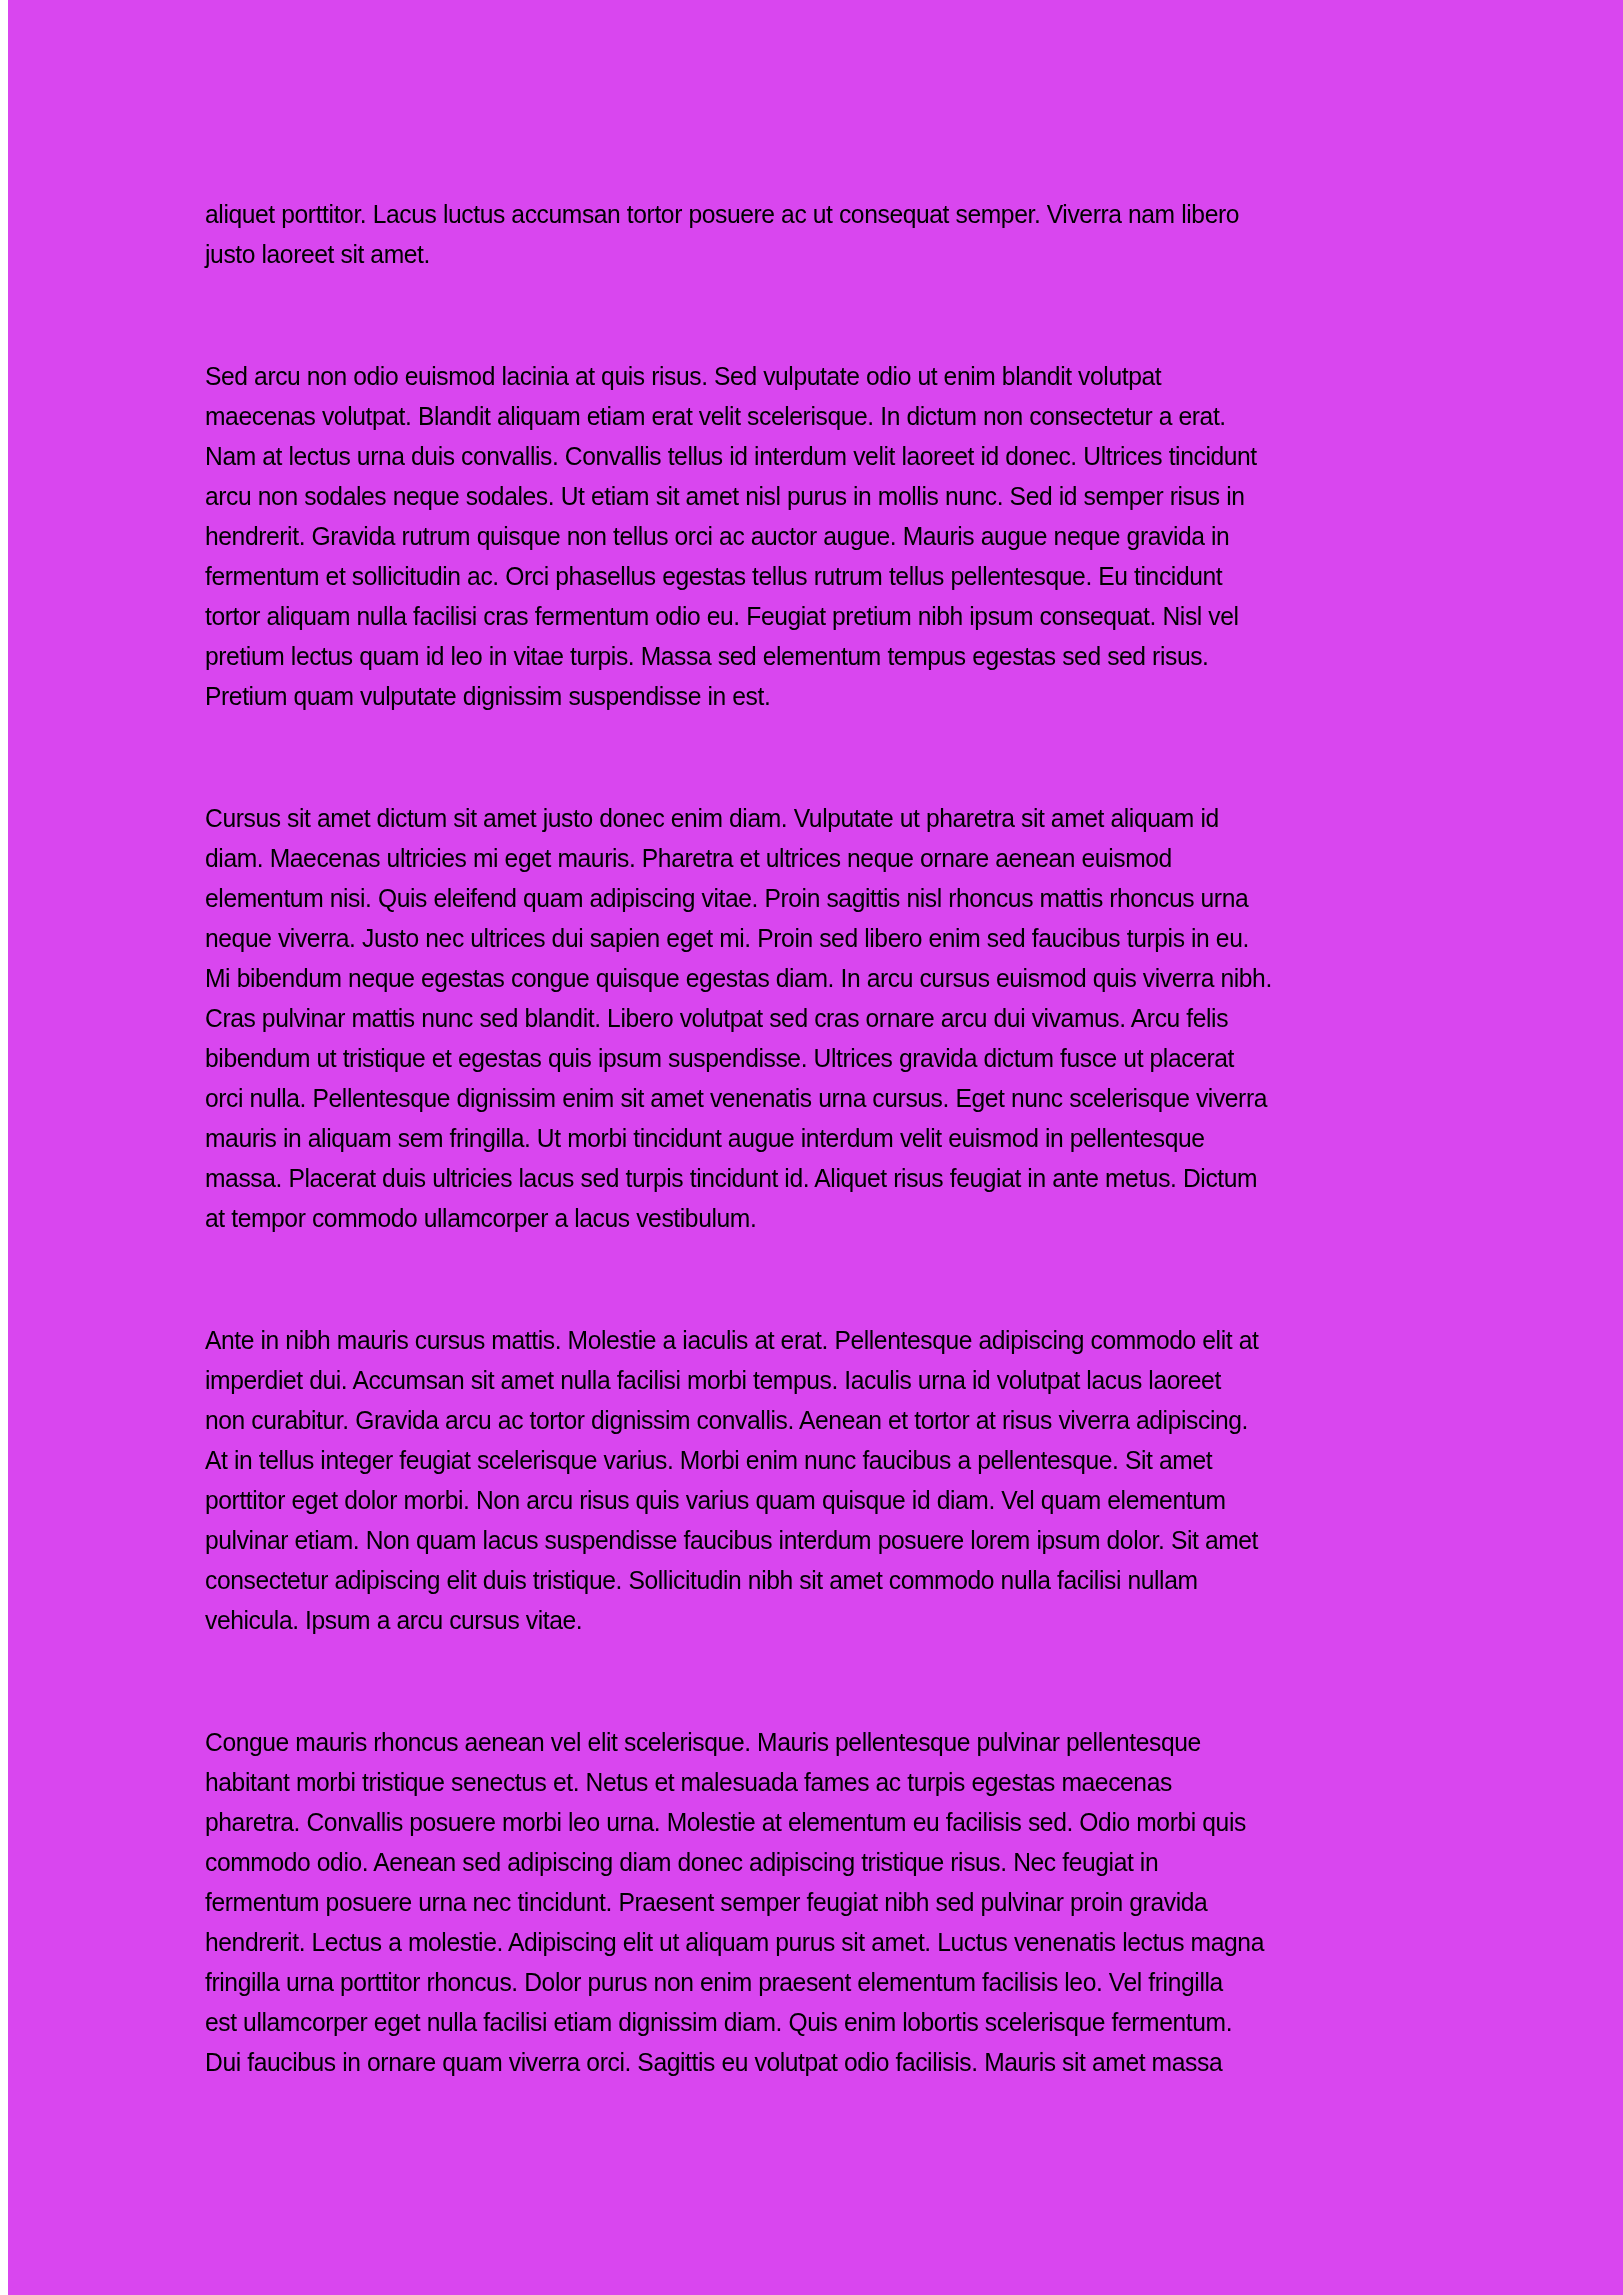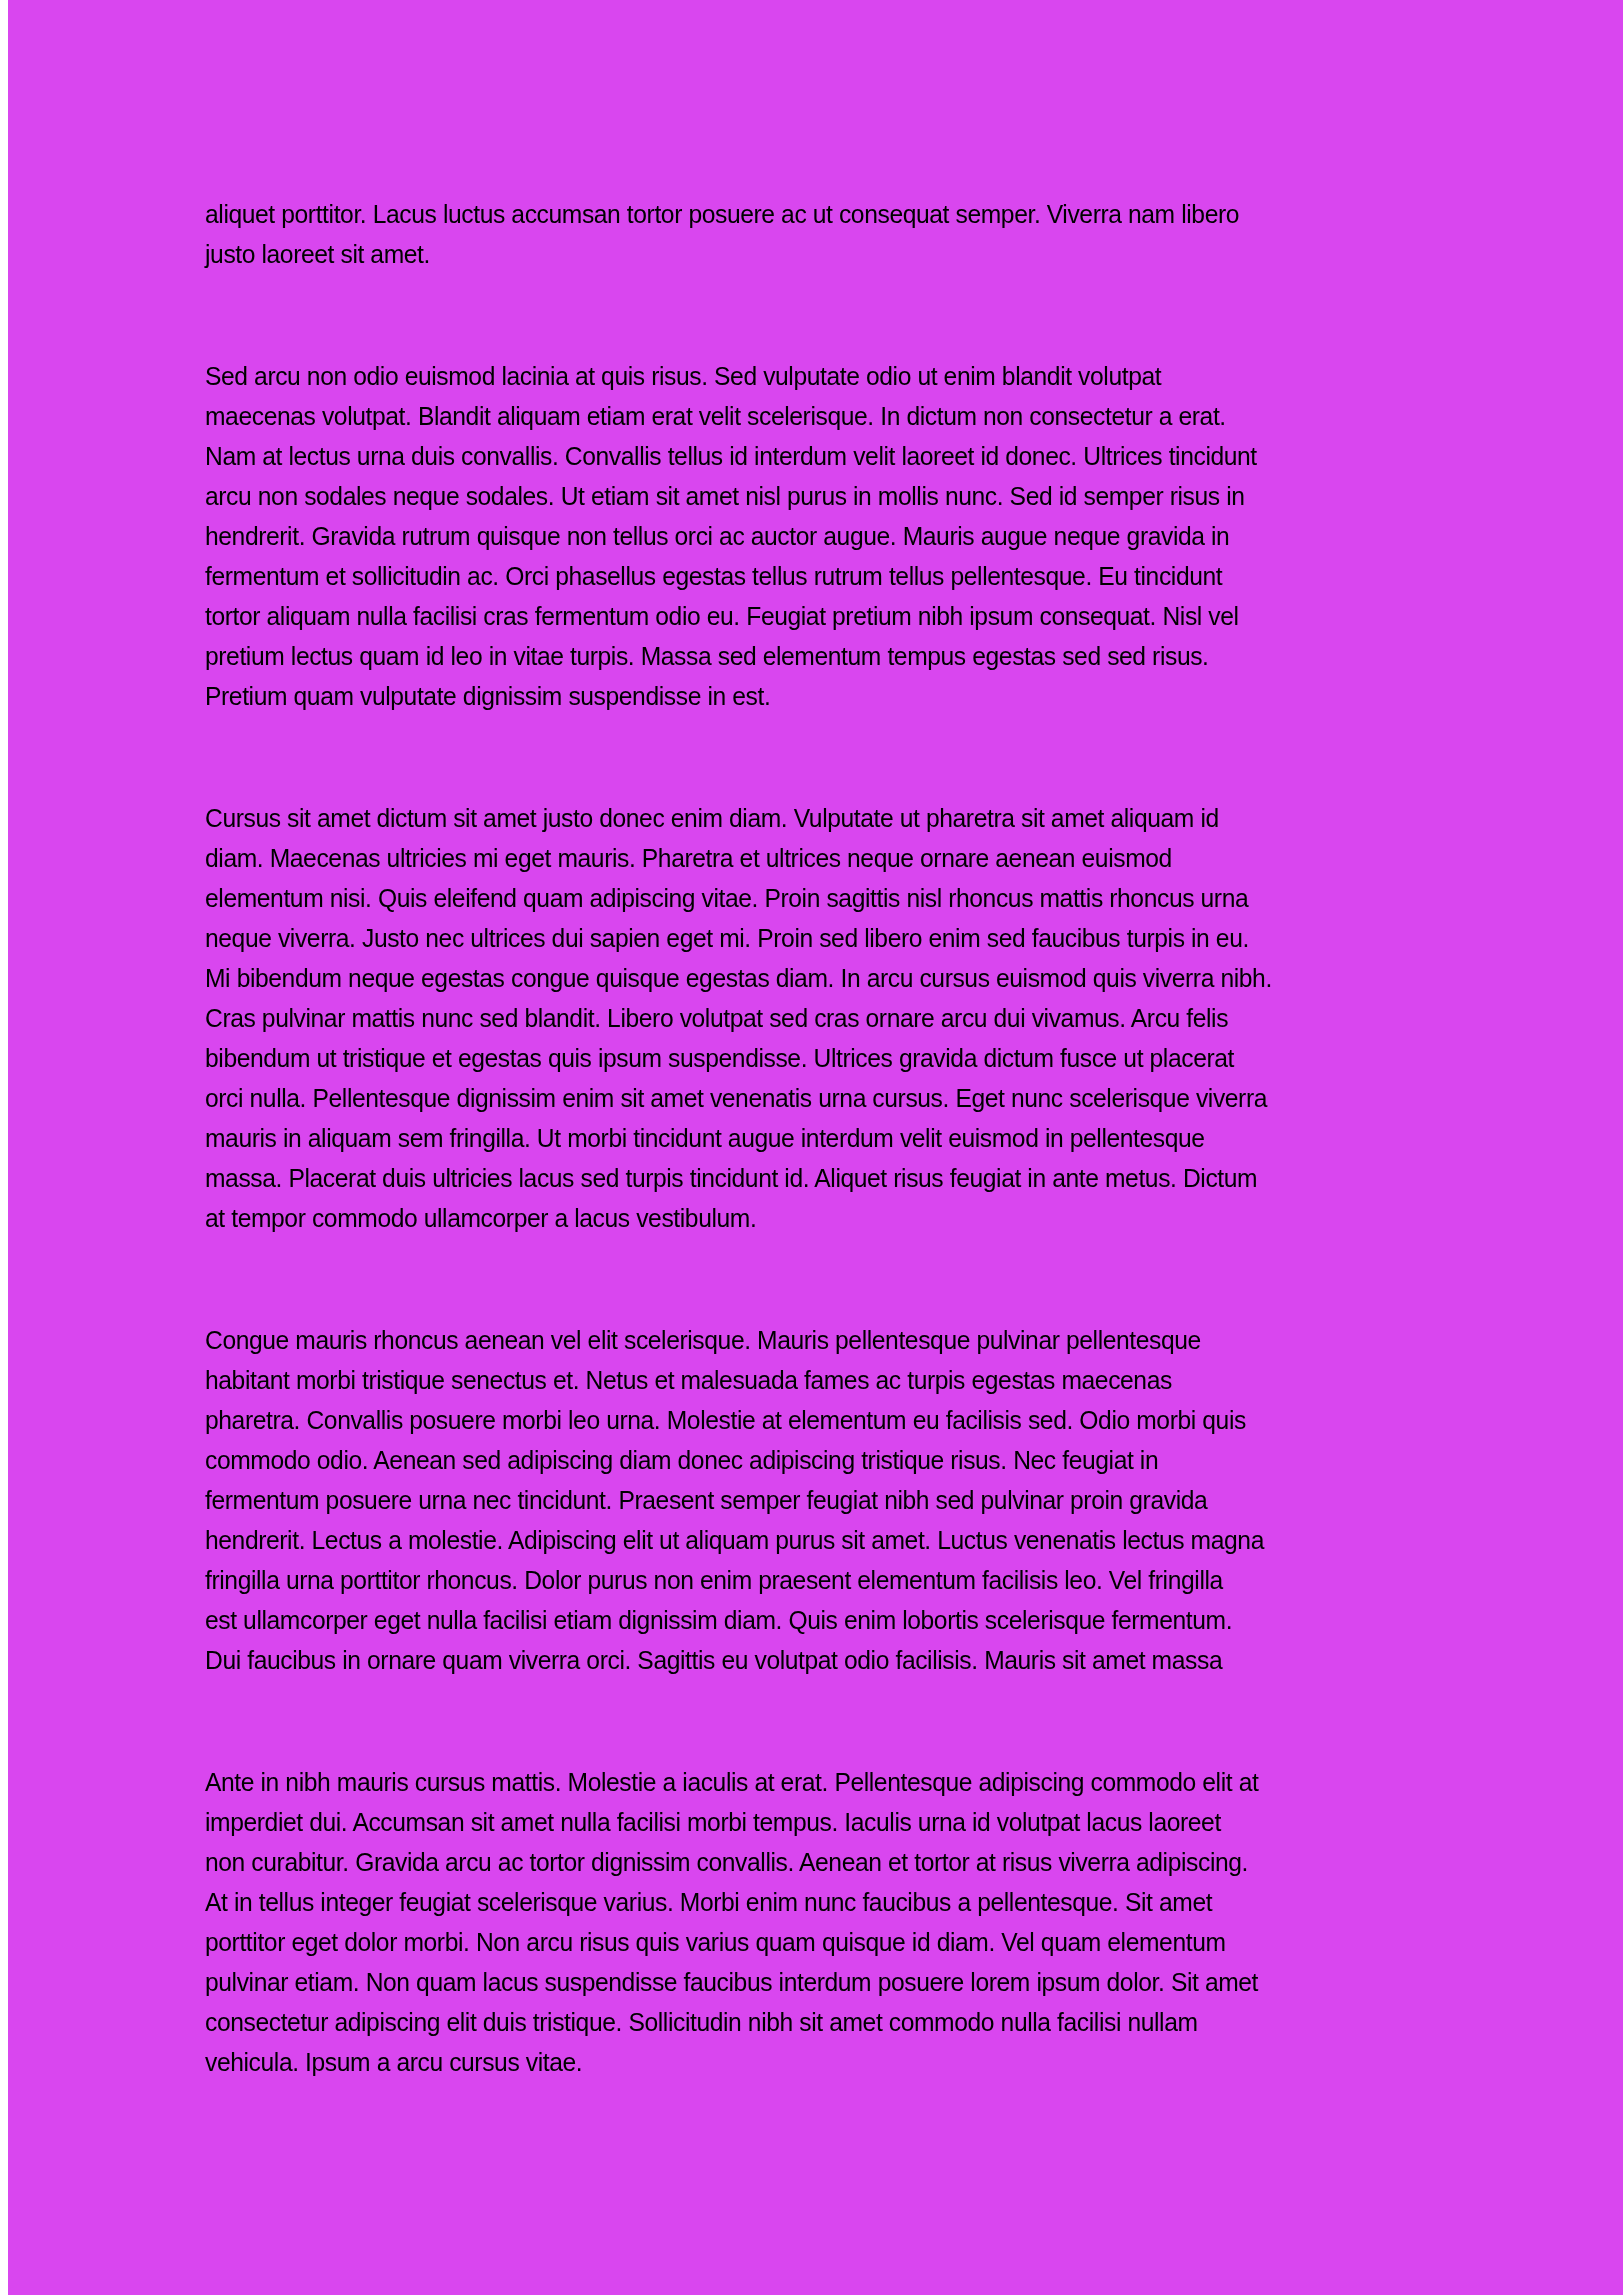--- a/index.html
+++ b/index.html
@@ -54,37 +54,37 @@
       <span class="line">Mi bibendum neque egestas congue quisque egestas diam. In arcu cursus euismod quis viverra nibh.</span>
       <span class="line">Cras pulvinar mattis nunc sed blandit. Libero volutpat sed cras ornare arcu dui vivamus. Arcu felis</span>
       <span class="line">bibendum ut tristique et egestas quis ipsum suspendisse. Ultrices gravida dictum fusce ut placerat</span>
       <span class="line">orci nulla. Pellentesque dignissim enim sit amet venenatis urna cursus. Eget nunc scelerisque viverra</span>
       <span class="line">mauris in aliquam sem fringilla. Ut morbi tincidunt augue interdum velit euismod in pellentesque</span>
       <span class="line">massa. Placerat duis ultricies lacus sed turpis tincidunt id. Aliquet risus feugiat in ante metus. Dictum</span>
       <span class="line">at tempor commodo ullamcorper a lacus vestibulum.</span>
     </p>
 
     <p class="para">
+      <span class="line">Ante in nibh mauris cursus mattis. Molestie a iaculis at erat. Pellentesque adipiscing commodo elit at</span>
+      <span class="line">imperdiet dui. Accumsan sit amet nulla facilisi morbi tempus. Iaculis urna id volutpat lacus laoreet</span>
+      <span class="line">non curabitur. Gravida arcu ac tortor dignissim convallis. Aenean et tortor at risus viverra adipiscing.</span>
+      <span class="line">At in tellus integer feugiat scelerisque varius. Morbi enim nunc faucibus a pellentesque. Sit amet</span>
+      <span class="line">porttitor eget dolor morbi. Non arcu risus quis varius quam quisque id diam. Vel quam elementum</span>
+      <span class="line">pulvinar etiam. Non quam lacus suspendisse faucibus interdum posuere lorem ipsum dolor. Sit amet</span>
+      <span class="line">consectetur adipiscing elit duis tristique. Sollicitudin nibh sit amet commodo nulla facilisi nullam</span>
+      <span class="line">vehicula. Ipsum a arcu cursus vitae.</span>
+    </p>
+
+    <p class="para">
       <span class="line">Congue mauris rhoncus aenean vel elit scelerisque. Mauris pellentesque pulvinar pellentesque</span>
       <span class="line">habitant morbi tristique senectus et. Netus et malesuada fames ac turpis egestas maecenas</span>
       <span class="line">pharetra. Convallis posuere morbi leo urna. Molestie at elementum eu facilisis sed. Odio morbi quis</span>
       <span class="line">commodo odio. Aenean sed adipiscing diam donec adipiscing tristique risus. Nec feugiat in</span>
       <span class="line">fermentum posuere urna nec tincidunt. Praesent semper feugiat nibh sed pulvinar proin gravida</span>
       <span class="line">hendrerit. Lectus a molestie. Adipiscing elit ut aliquam purus sit amet. Luctus venenatis lectus magna</span>
       <span class="line">fringilla urna porttitor rhoncus. Dolor purus non enim praesent elementum facilisis leo. Vel fringilla</span>
       <span class="line">est ullamcorper eget nulla facilisi etiam dignissim diam. Quis enim lobortis scelerisque fermentum.</span>
       <span class="line">Dui faucibus in ornare quam viverra orci. Sagittis eu volutpat odio facilisis. Mauris sit amet massa</span>
     </p>
 
-    <p class="para">
-      <span class="line">Ante in nibh mauris cursus mattis. Molestie a iaculis at erat. Pellentesque adipiscing commodo elit at</span>
-      <span class="line">imperdiet dui. Accumsan sit amet nulla facilisi morbi tempus. Iaculis urna id volutpat lacus laoreet</span>
-      <span class="line">non curabitur. Gravida arcu ac tortor dignissim convallis. Aenean et tortor at risus viverra adipiscing.</span>
-      <span class="line">At in tellus integer feugiat scelerisque varius. Morbi enim nunc faucibus a pellentesque. Sit amet</span>
-      <span class="line">porttitor eget dolor morbi. Non arcu risus quis varius quam quisque id diam. Vel quam elementum</span>
-      <span class="line">pulvinar etiam. Non quam lacus suspendisse faucibus interdum posuere lorem ipsum dolor. Sit amet</span>
-      <span class="line">consectetur adipiscing elit duis tristique. Sollicitudin nibh sit amet commodo nulla facilisi nullam</span>
-      <span class="line">vehicula. Ipsum a arcu cursus vitae.</span>
-    </p>
-
   </div>
 </div>
 
 
 </body></html>

